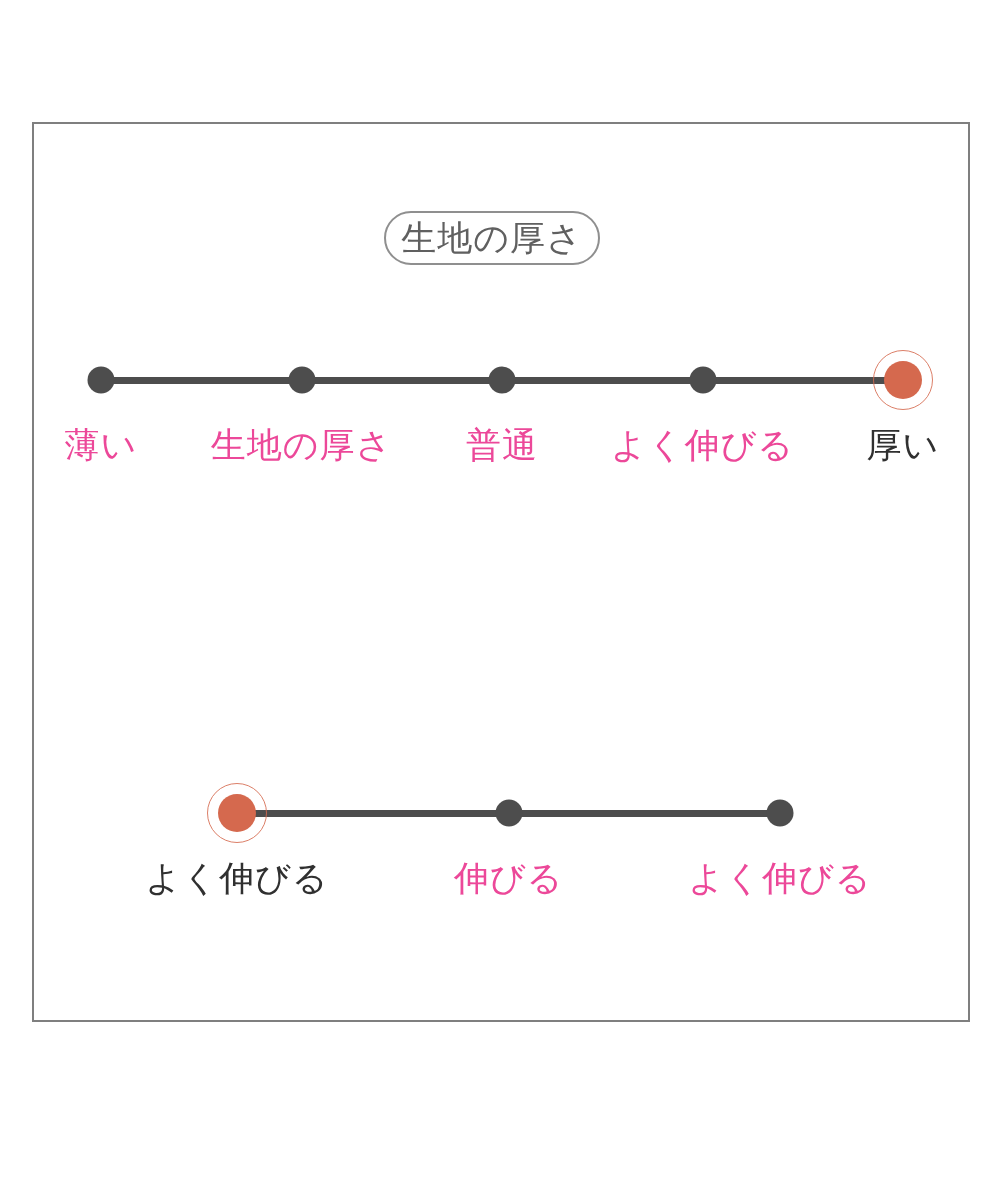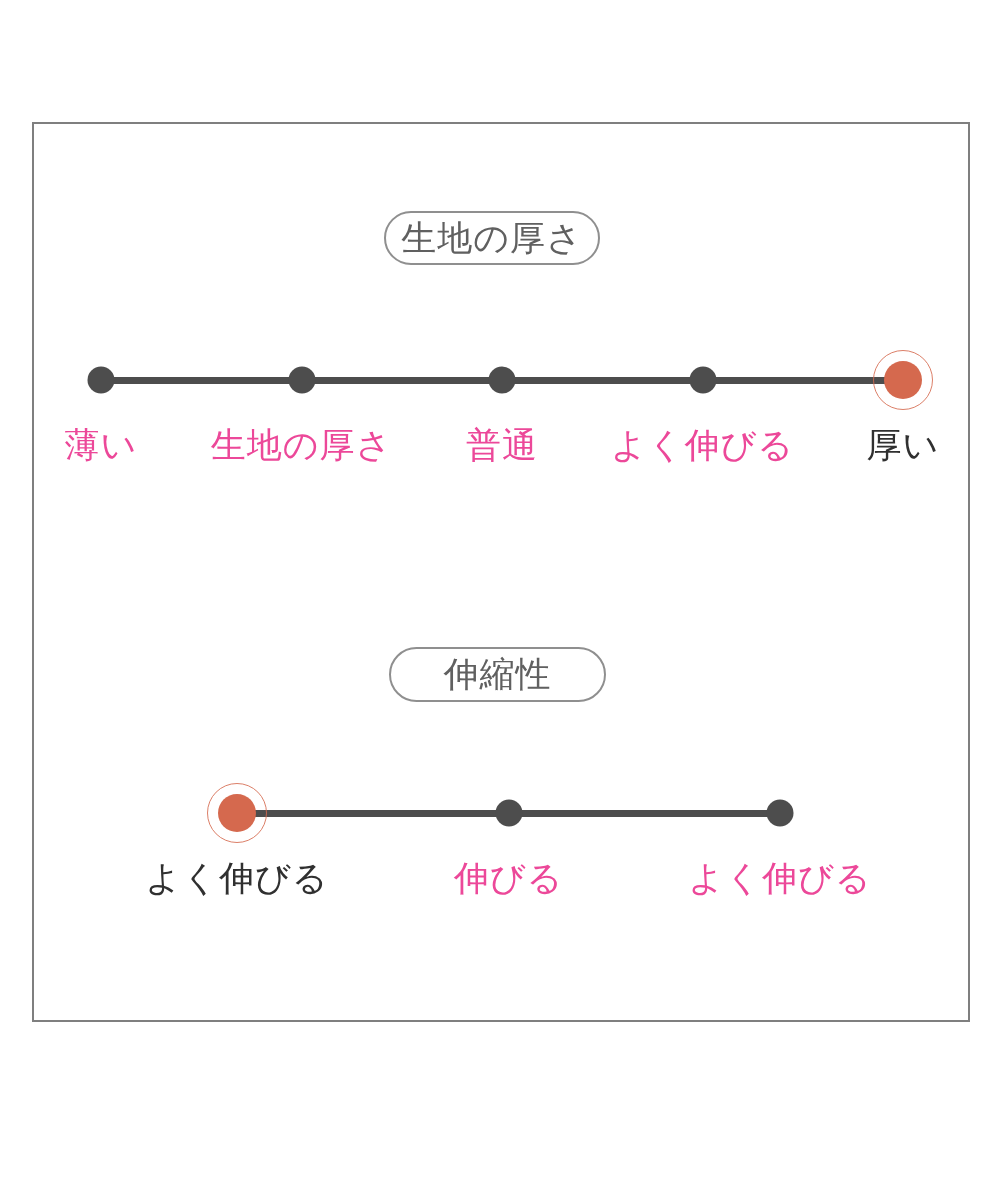--- a/index.html
+++ b/index.html
@@ -118,23 +118,20 @@
       <span class="dot" style="left:75%"></span>
       <span class="dot selected" style="left:100%"></span>
 
       <span class="slabel" style="left:0%">薄い</span>
       <span class="slabel" style="left:25%">生地の厚さ</span>
       <span class="slabel" style="left:50%">普通</span>
       <span class="slabel" style="left:75%">よく伸びる</span>
       <span class="slabel selected" style="left:100%">厚い</span>
     </div>
 
-    <div class="pill pill-2">
-      <span class="pill-text">伸縮性</span>
-    </div>
 
     <div class="scale scale-2">
       <div class="track"></div>
       <span class="dot selected" style="left:0%"></span>
       <span class="dot" style="left:50%"></span>
       <span class="dot" style="left:100%"></span>
 
       <span class="slabel selected" style="left:0%">よく伸びる</span>
       <span class="slabel" style="left:50%">伸びる</span>
       <span class="slabel" style="left:100%">よく伸びる</span>

